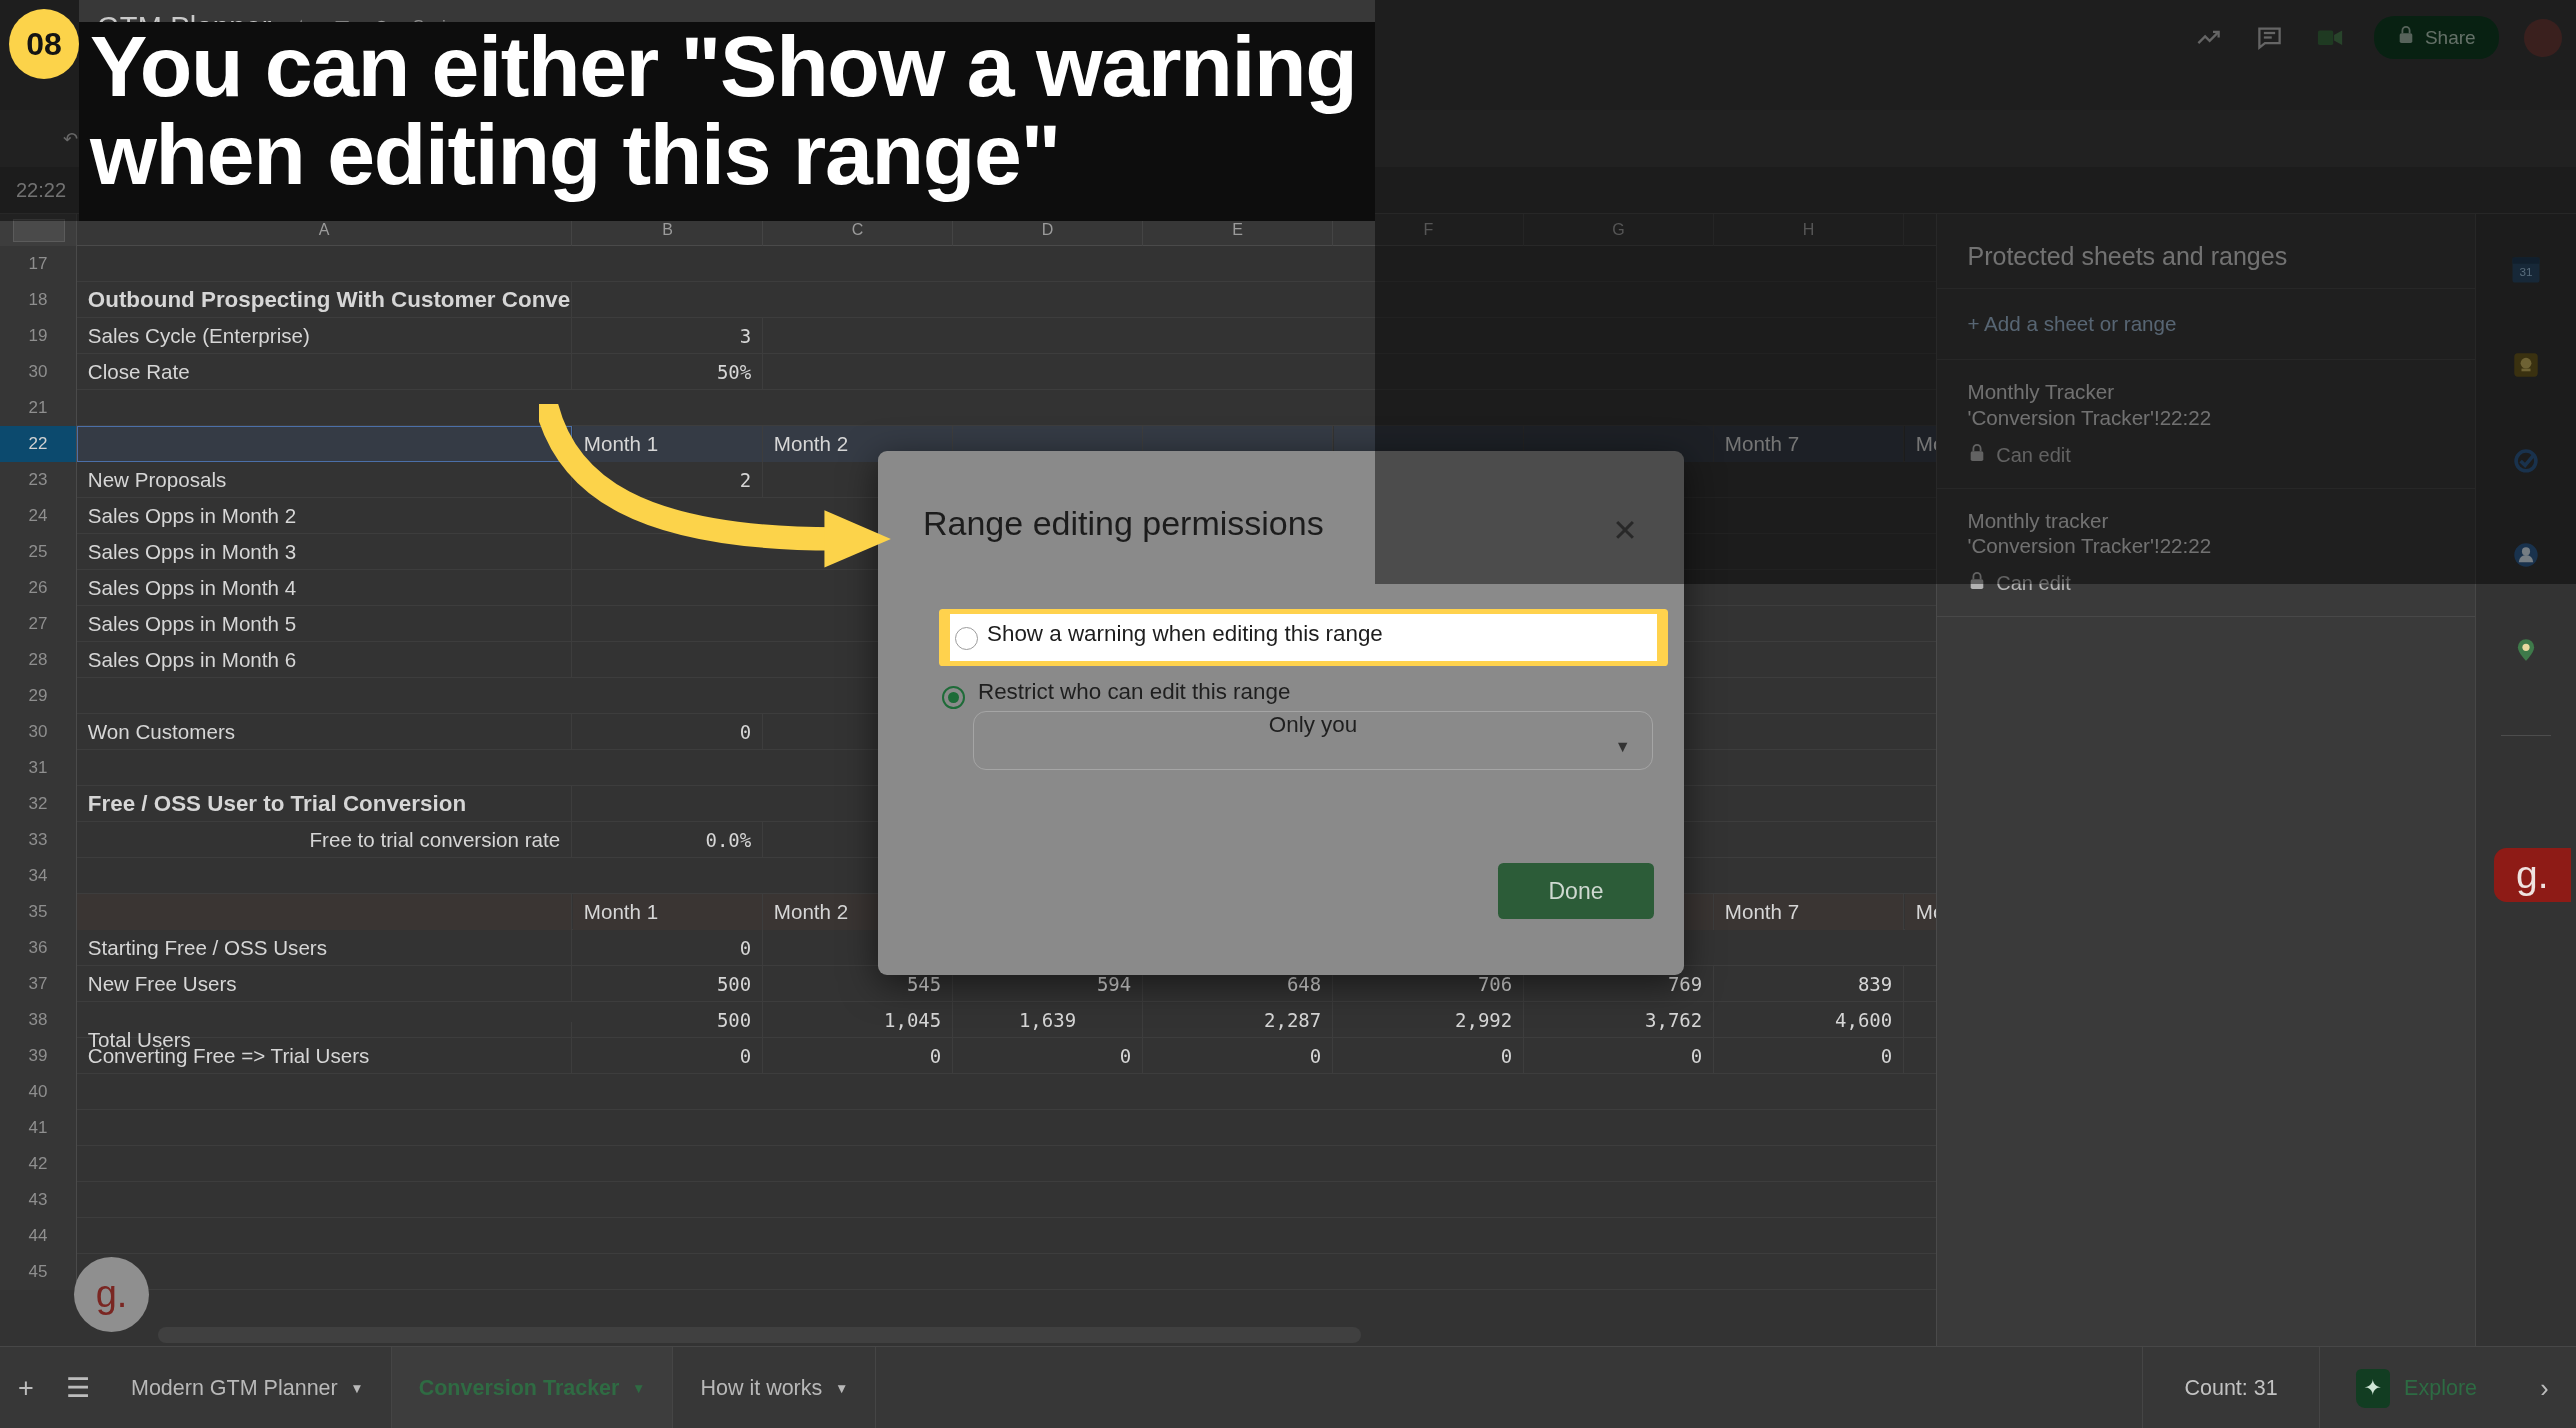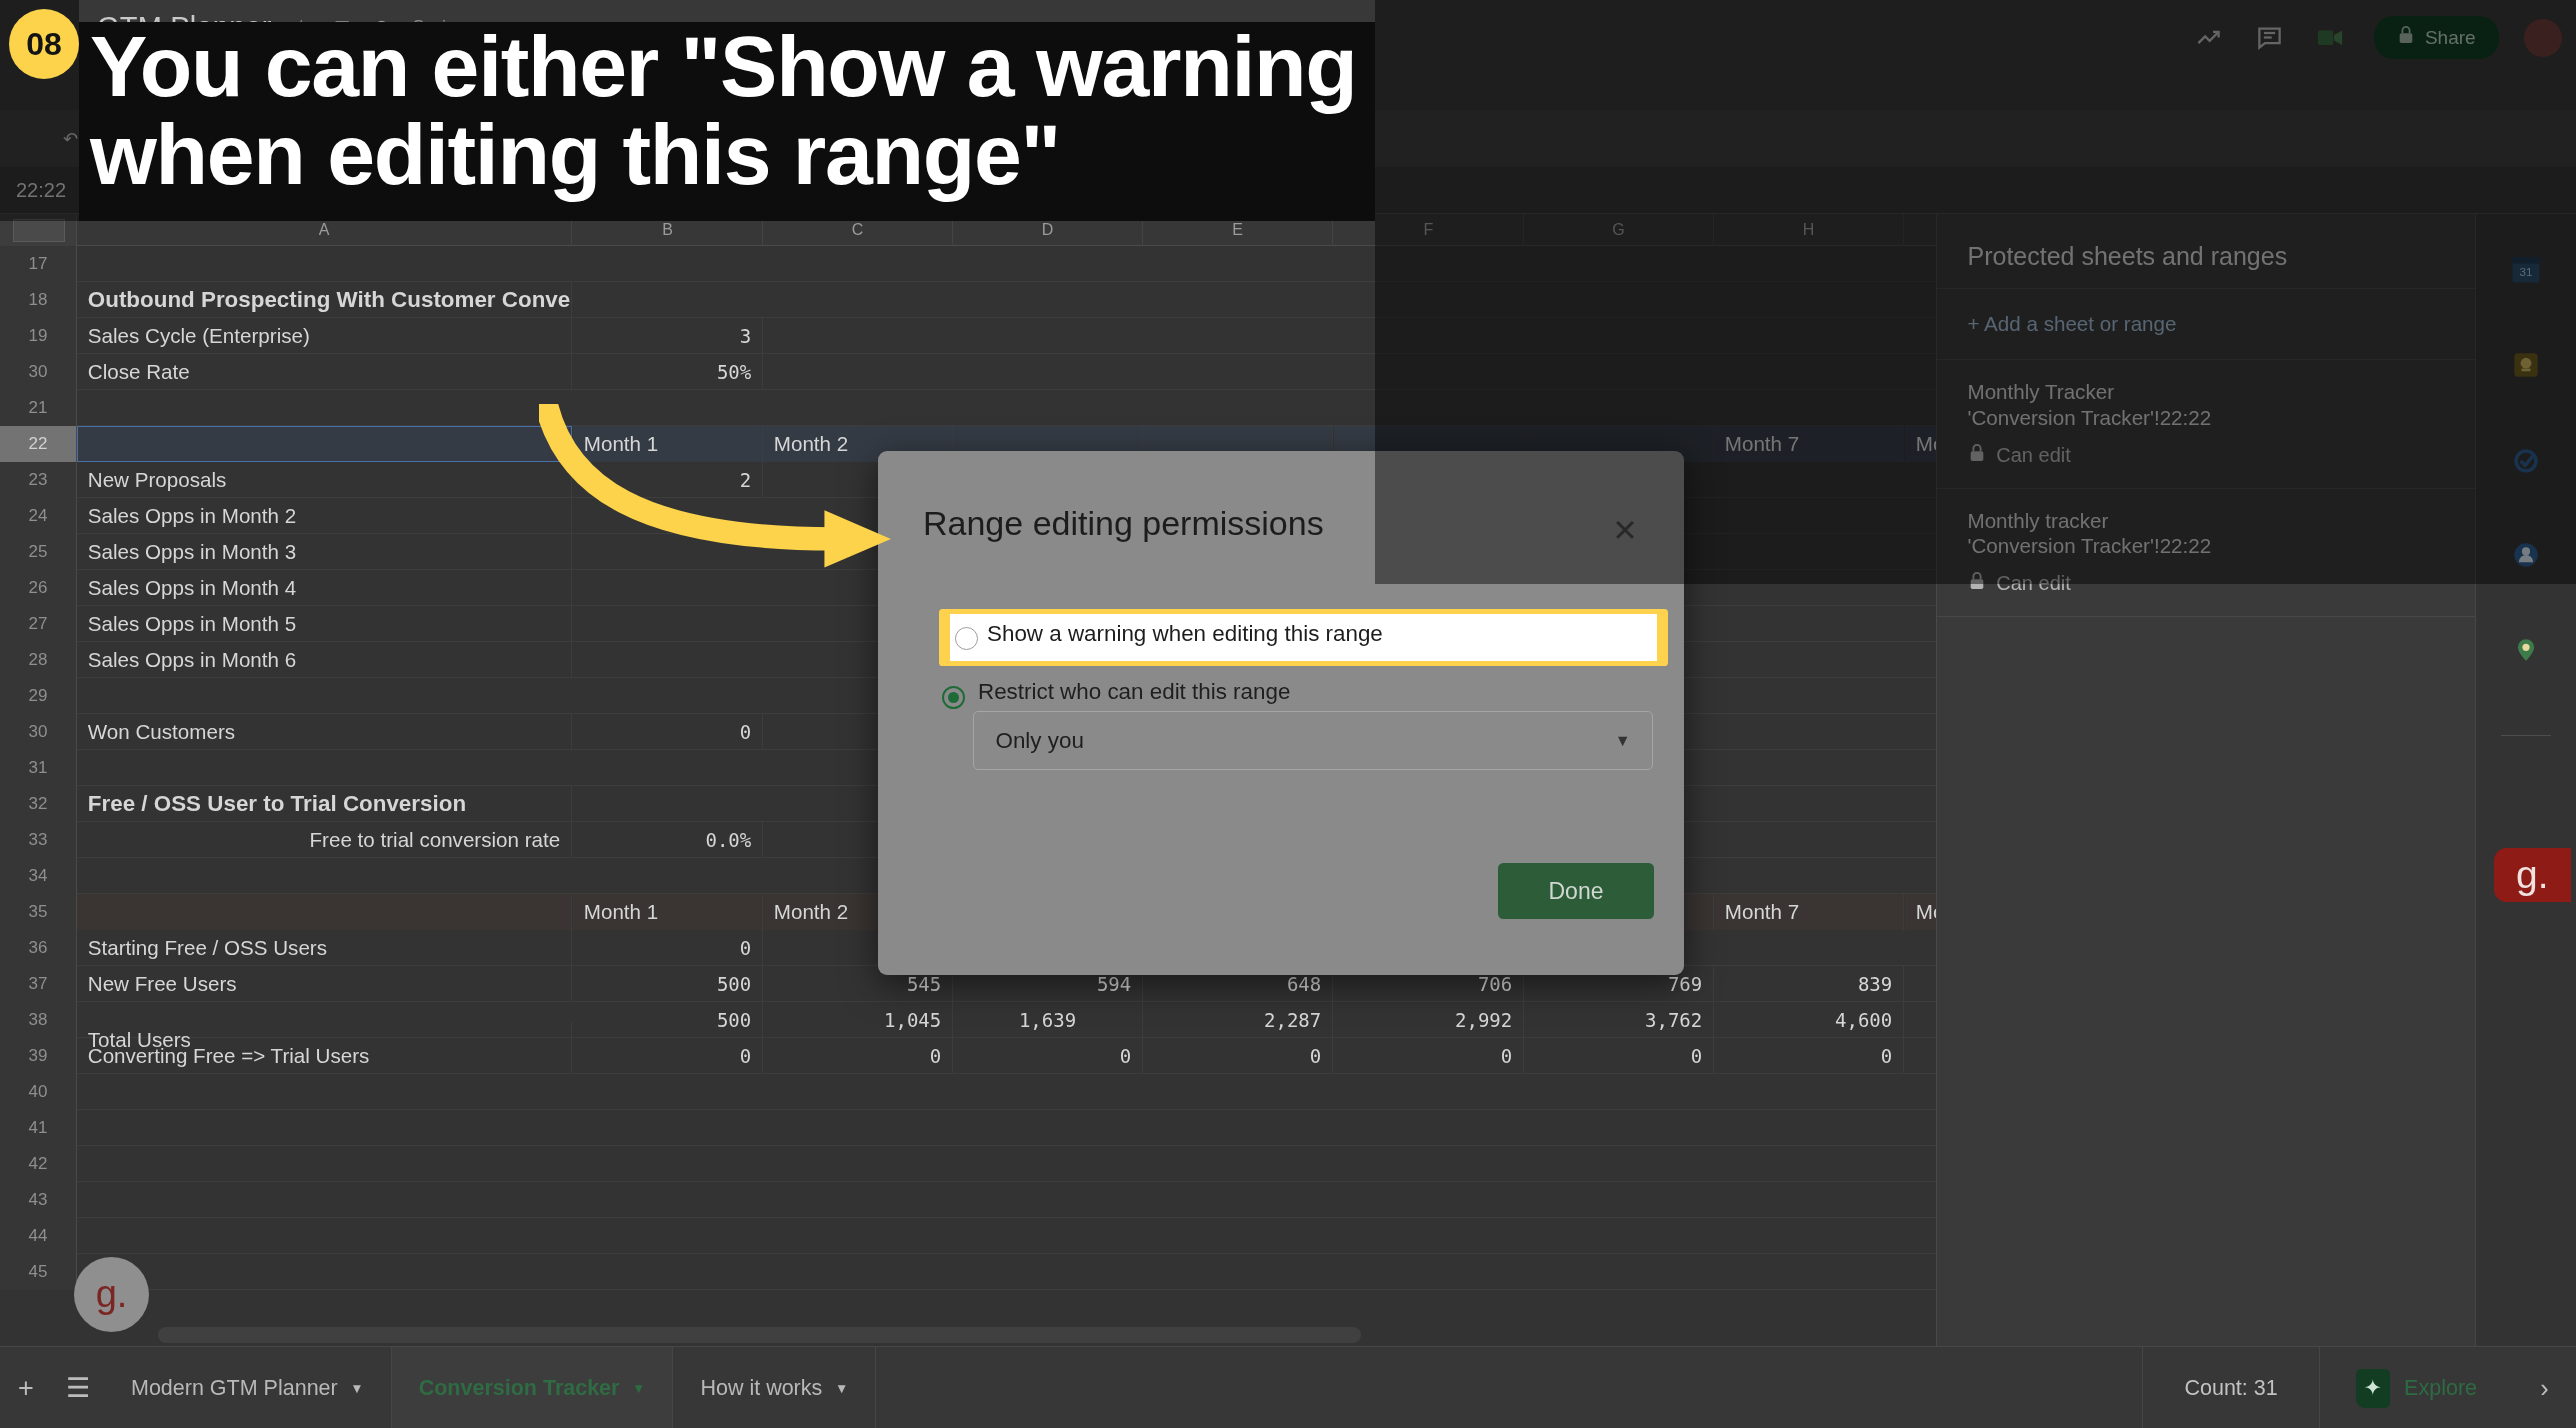--- a/index.html
+++ b/index.html
@@ -46,21 +46,21 @@
   .grid-wrap { position: absolute; left: 0; top: 214px; width: 2576px; height: 1133px; background: #333333; }
   .colhead { position: relative; height: 32px; background: #373737; border-bottom: 0.9px solid #4a4a4a; }
   .colhead .cell { position: absolute; top: 0; height: 32px; line-height: 32px; text-align: center; font-size: 16px; color: #9b9b9b; border-right: 0.9px solid #444; }
   .corner { position: absolute; left: 0; top: 0; width: 77px; height: 32px; background: #3d3d3d; border-right: 0.9px solid #4a4a4a; }
   .selcorner { position: absolute; left: 12.6px; top: 5.4px; width: 52px; height: 23px; background: #4a4a4a; border: 0.9px solid #5b5b5b; }
 
   .rows { position: relative; }
   .row { position: relative; height: 36px; border-bottom: 0.9px solid #3d3d3d; }
   .rowhead { position: absolute; left: 0; top: 0; width: 77px; height: 36px; line-height: 36px;
              text-align: center; font-size: 17px; color: #8f8f8f; border-right: 0.9px solid #4a4a4a; background: #363636; }
-  .row.selected .rowhead { background: #737373; color: #d2d2d2; }
+  .row.selected .rowhead { background: #0c4a6e; color: #d2d2d2; }
   .cell { position: absolute; top: 0; height: 36px; line-height: 36px; font-size: 20.6px; color: #d6d6d6;
           border-right: 0.9px solid #3d3d3d; padding: 0 10.8px; white-space: nowrap; overflow: hidden; }
   .cell.num { text-align: right; font-family: "DejaVu Sans Mono", monospace; font-size: 19px; }
   .cell.lbl { text-align: left; }
   .cell.bold { font-weight: bold; font-size: 22.4px; }
   .hdr-band { background: #3a3533; }
   .hdr-band-blue { background: #353b45; }
   .selrow-outline { position: absolute; left: 77px; top: 0; height: 36px; border: 1.8px solid #4b6fa8; pointer-events: none; }
 
   
@@ -106,21 +106,21 @@
   .hl-inner { position: absolute; left: 950px; top: 614px; width: 707px; height: 47px; background: #ffffff; }
   .opt1-radio { position: absolute; left: 955px; top: 627px; width: 23px; height: 23px; border-radius: 50%; border: 1.8px solid #9c9c9c; }
   .opt1-label { position: absolute; left: 987px; top: 621px; font-size: 22.4px; color: #1d1d1d; }
 
   .opt2-radio { position: absolute; left: 942px; top: 686px; width: 23px; height: 23px; border-radius: 50%;
                 border: 2.7px solid #1e6b38; display: flex; align-items: center; justify-content: center; }
   .opt2-radio i { width: 10.8px; height: 10.8px; border-radius: 50%; background: #1e6b38; display: block; }
   .opt2-label { position: absolute; left: 978px; top: 679px; font-size: 22.4px; color: #1f1f1f; }
 
   .select-box { position: absolute; left: 973px; top: 711px; width: 680px; height: 59px; border: 0.9px solid #a5a5a5;
-                border-radius: 5px; display: flex; align-items: center; padding: 0 21.5px; }
+                border-radius: 13px; display: flex; align-items: center; padding: 0 21.5px; flex-direction: column; }
   .select-val { font-size: 22.4px; color: #1f1f1f; }
   .select-caret { margin-left: auto; font-size: 16px; color: #333; }
 
   .done-btn { position: absolute; left: 1498px; top: 863px; width: 156px; height: 56px; background: #2c5c38;
               color: #cfd9d1; border-radius: 5.4px; font-size: 23px; display: flex; align-items: center; justify-content: center; }
 
   
   .caption-band { position: absolute; left: 79px; top: 21.5px; width: 1296px; height: 199px; background: #0d0d0d; }
   .caption-text { position: absolute; left: 90px; top: 23px; width: 1278px; color: #fff;
                   font-size: 86px; font-weight: bold; line-height: 1.02; letter-spacing: -1.3px; }

